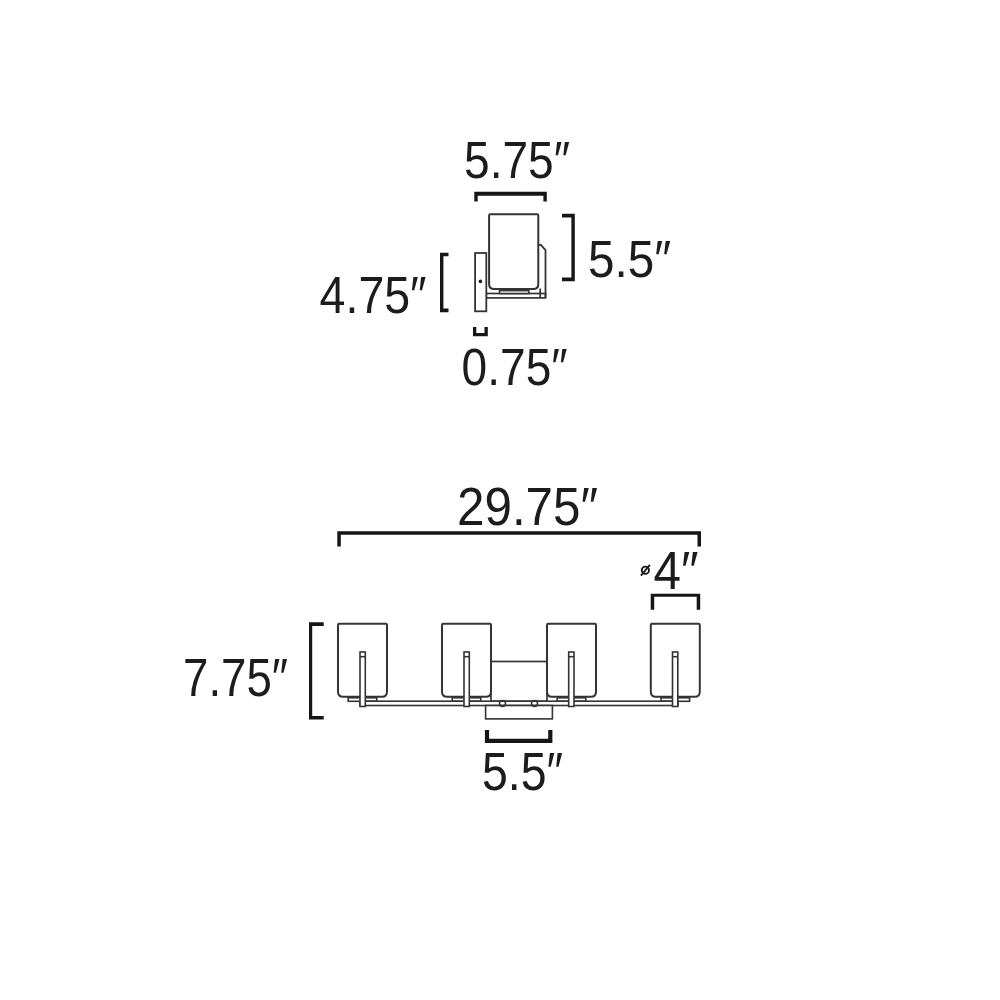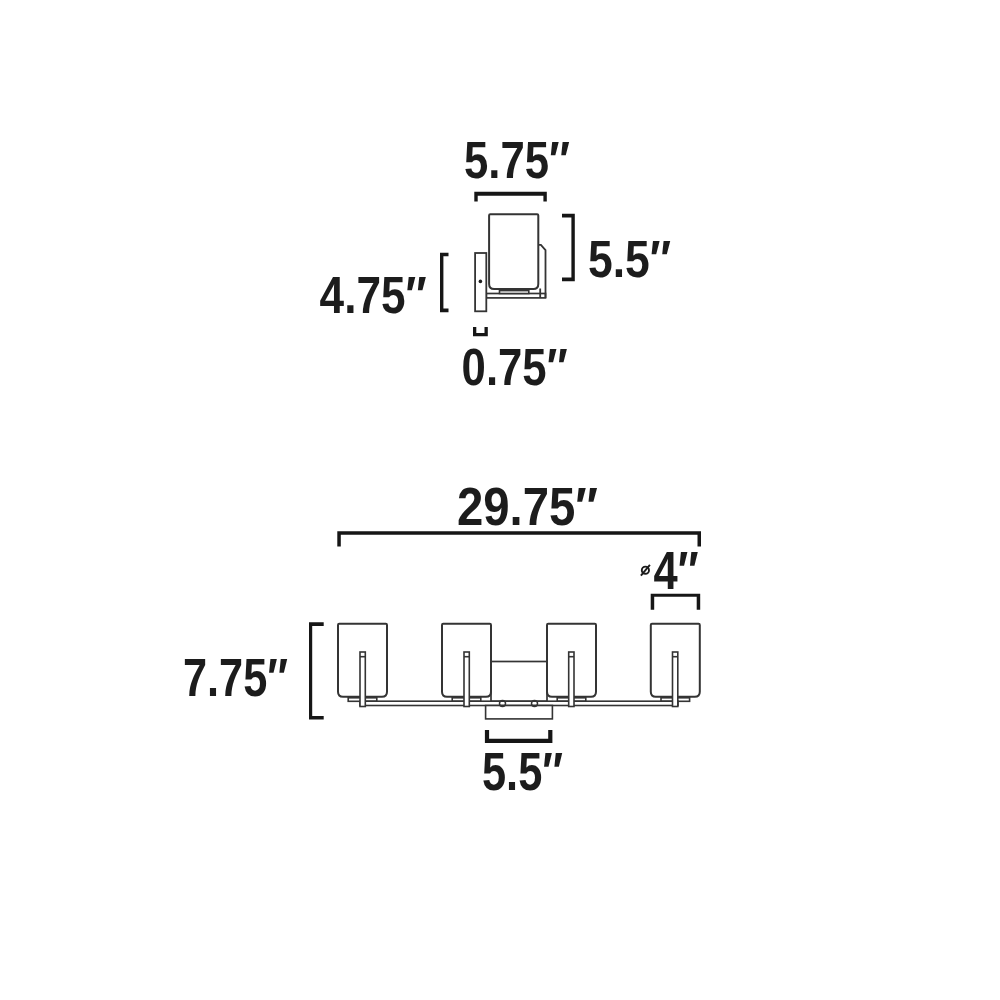--- a/index.html
+++ b/index.html
@@ -1,16 +1,16 @@
 <!DOCTYPE html>
 <html><head>
 <meta charset="utf-8">
 <style>
   html,body{margin:0;padding:0;background:#ffffff;}
-  #page{width:1000px;height:1000px;position:relative;background:#ffffff;overflow:hidden;font-weight:bold;}
+  #page{width:1000px;height:1000px;position:relative;background:#ffffff;overflow:hidden;}
   svg{position:absolute;top:0;left:0;}
   text{font-family:"Liberation Sans", sans-serif;fill:#1c1c1c;}
 </style>
 </head>
 <body>
 <div id="page">
 <svg width="1000" height="1000" viewBox="0 0 1000 1000">
 
   <rect x="0" y="0" width="1000" height="1000" fill="#ffffff"></rect>
 

